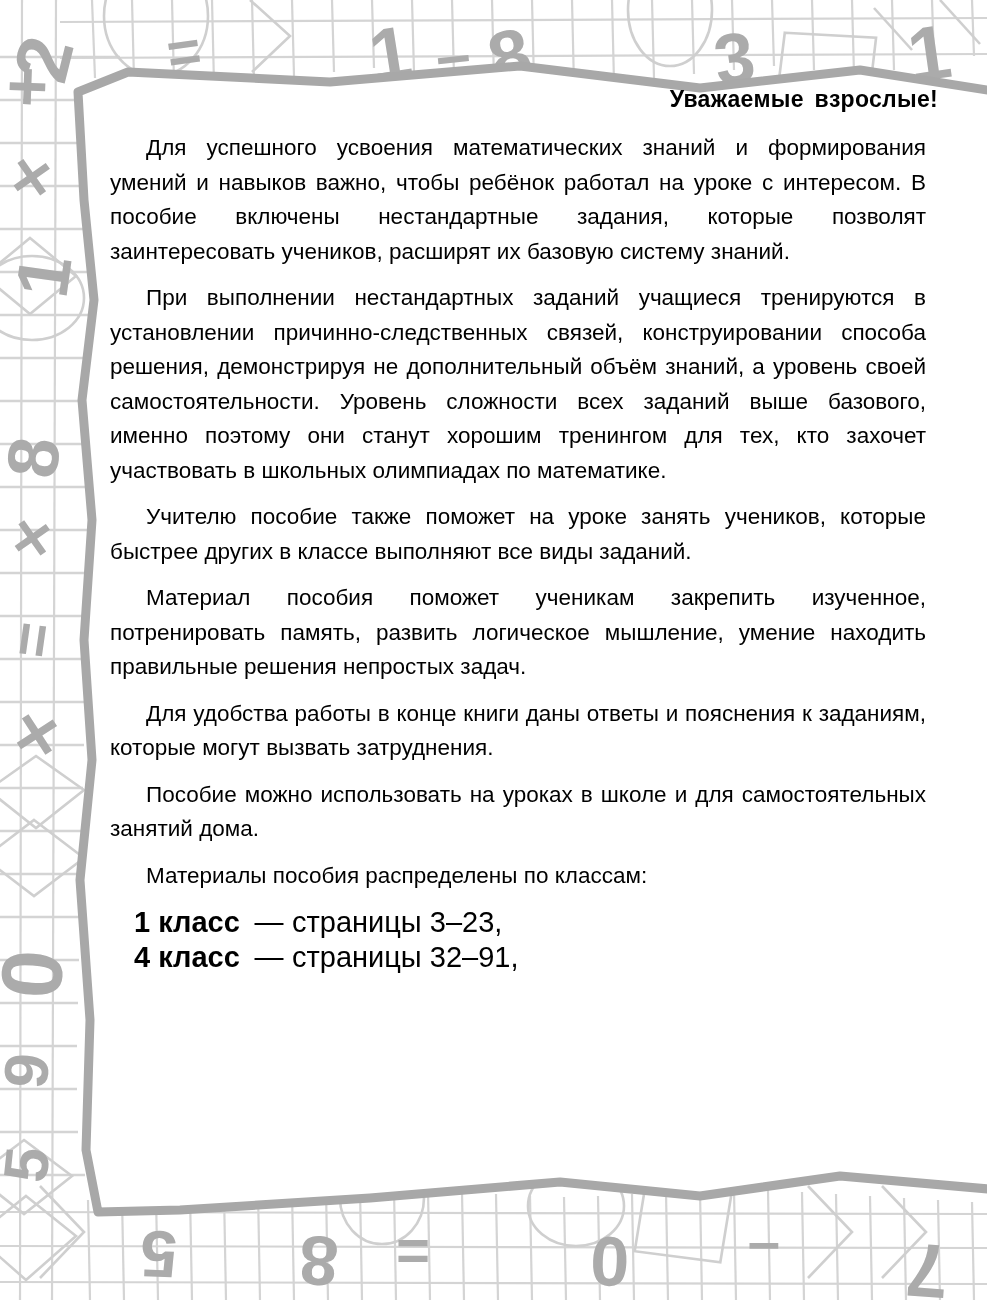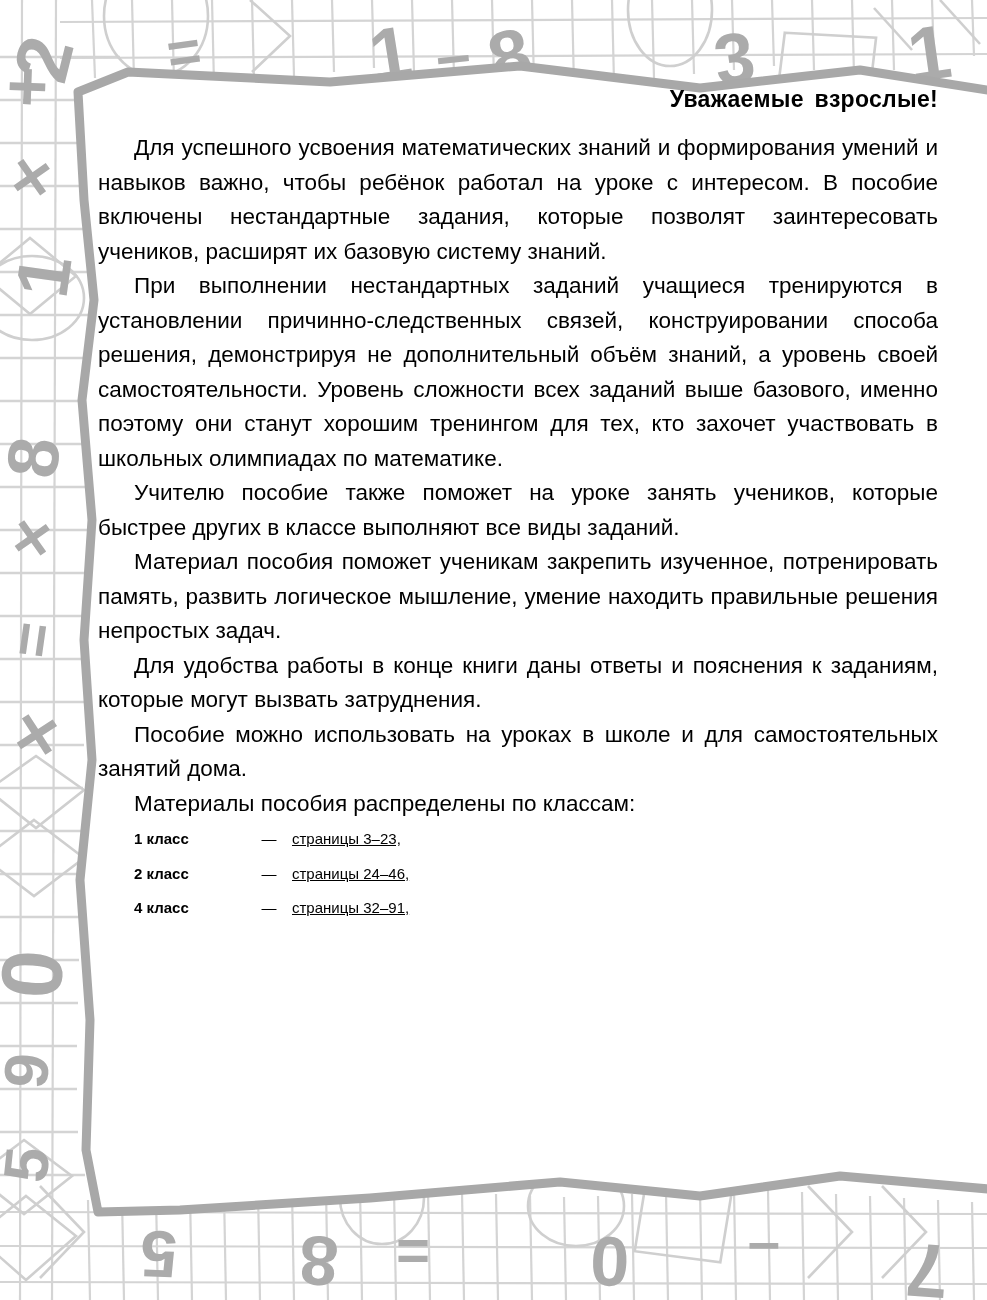--- a/index.html
+++ b/index.html
@@ -51,36 +51,35 @@
     letter-spacing: 0.3px;
     margin: 0 0 18px 0;
     word-spacing: 4px;
   }
 
   .para {
     font-size: 22.5px;
     line-height: 34.5px;
     text-align: justify;
     text-justify: inter-word;
-    margin: 0;
+    margin: 12px;
     text-indent: 36px;
     hyphens: manual;
   }
 
   .class-list {
     margin: 1px 0 0 0;
     padding: 0;
     list-style: none;
   }
   .class-row {
-    font-size: 15px;
+    font-size: 29px;
     line-height: 34.5px;
     padding-left: 36px;
     white-space: nowrap;
-    text-decoration: underline;
   }
   .class-row .grade {
     font-weight: bold;
     display: inline-block;
     min-width: 112px;
   }
   .class-row .dash {
     display: inline-block;
     min-width: 46px;
     text-align: center;
@@ -295,21 +294,18 @@
     <p class="para">Материал пособия поможет ученикам закрепить изу­ченное, потренировать память, развить логическое мыш­ление, умение находить правильные решения непростых задач.</p>
     <p class="para">Для удобства работы в конце книги даны ответы и пояснения к заданиям, которые могут вызвать затруд­нения.</p>
     <p class="para">Пособие можно использовать на уроках в школе и для самостоятельных занятий дома.</p>
     <p class="para">Материалы пособия распределены по классам:</p>
 
     <ul class="class-list">
       <li class="class-row">
         <span class="grade">1 класс</span><span class="dash">—</span><span class="pages">страницы  3–23,</span>
       </li>
       <li class="class-row">
-        <span class="grade">2 класс</span><span class="dash">—</span><span class="pages">страницы  24–46,</span>
-      </li>
-      <li class="class-row">
         <span class="grade">4 класс</span><span class="dash">—</span><span class="pages">страницы  32–91,</span>
       </li>
     </ul>
 
   </div>
 </div>
 
 </body></html>

